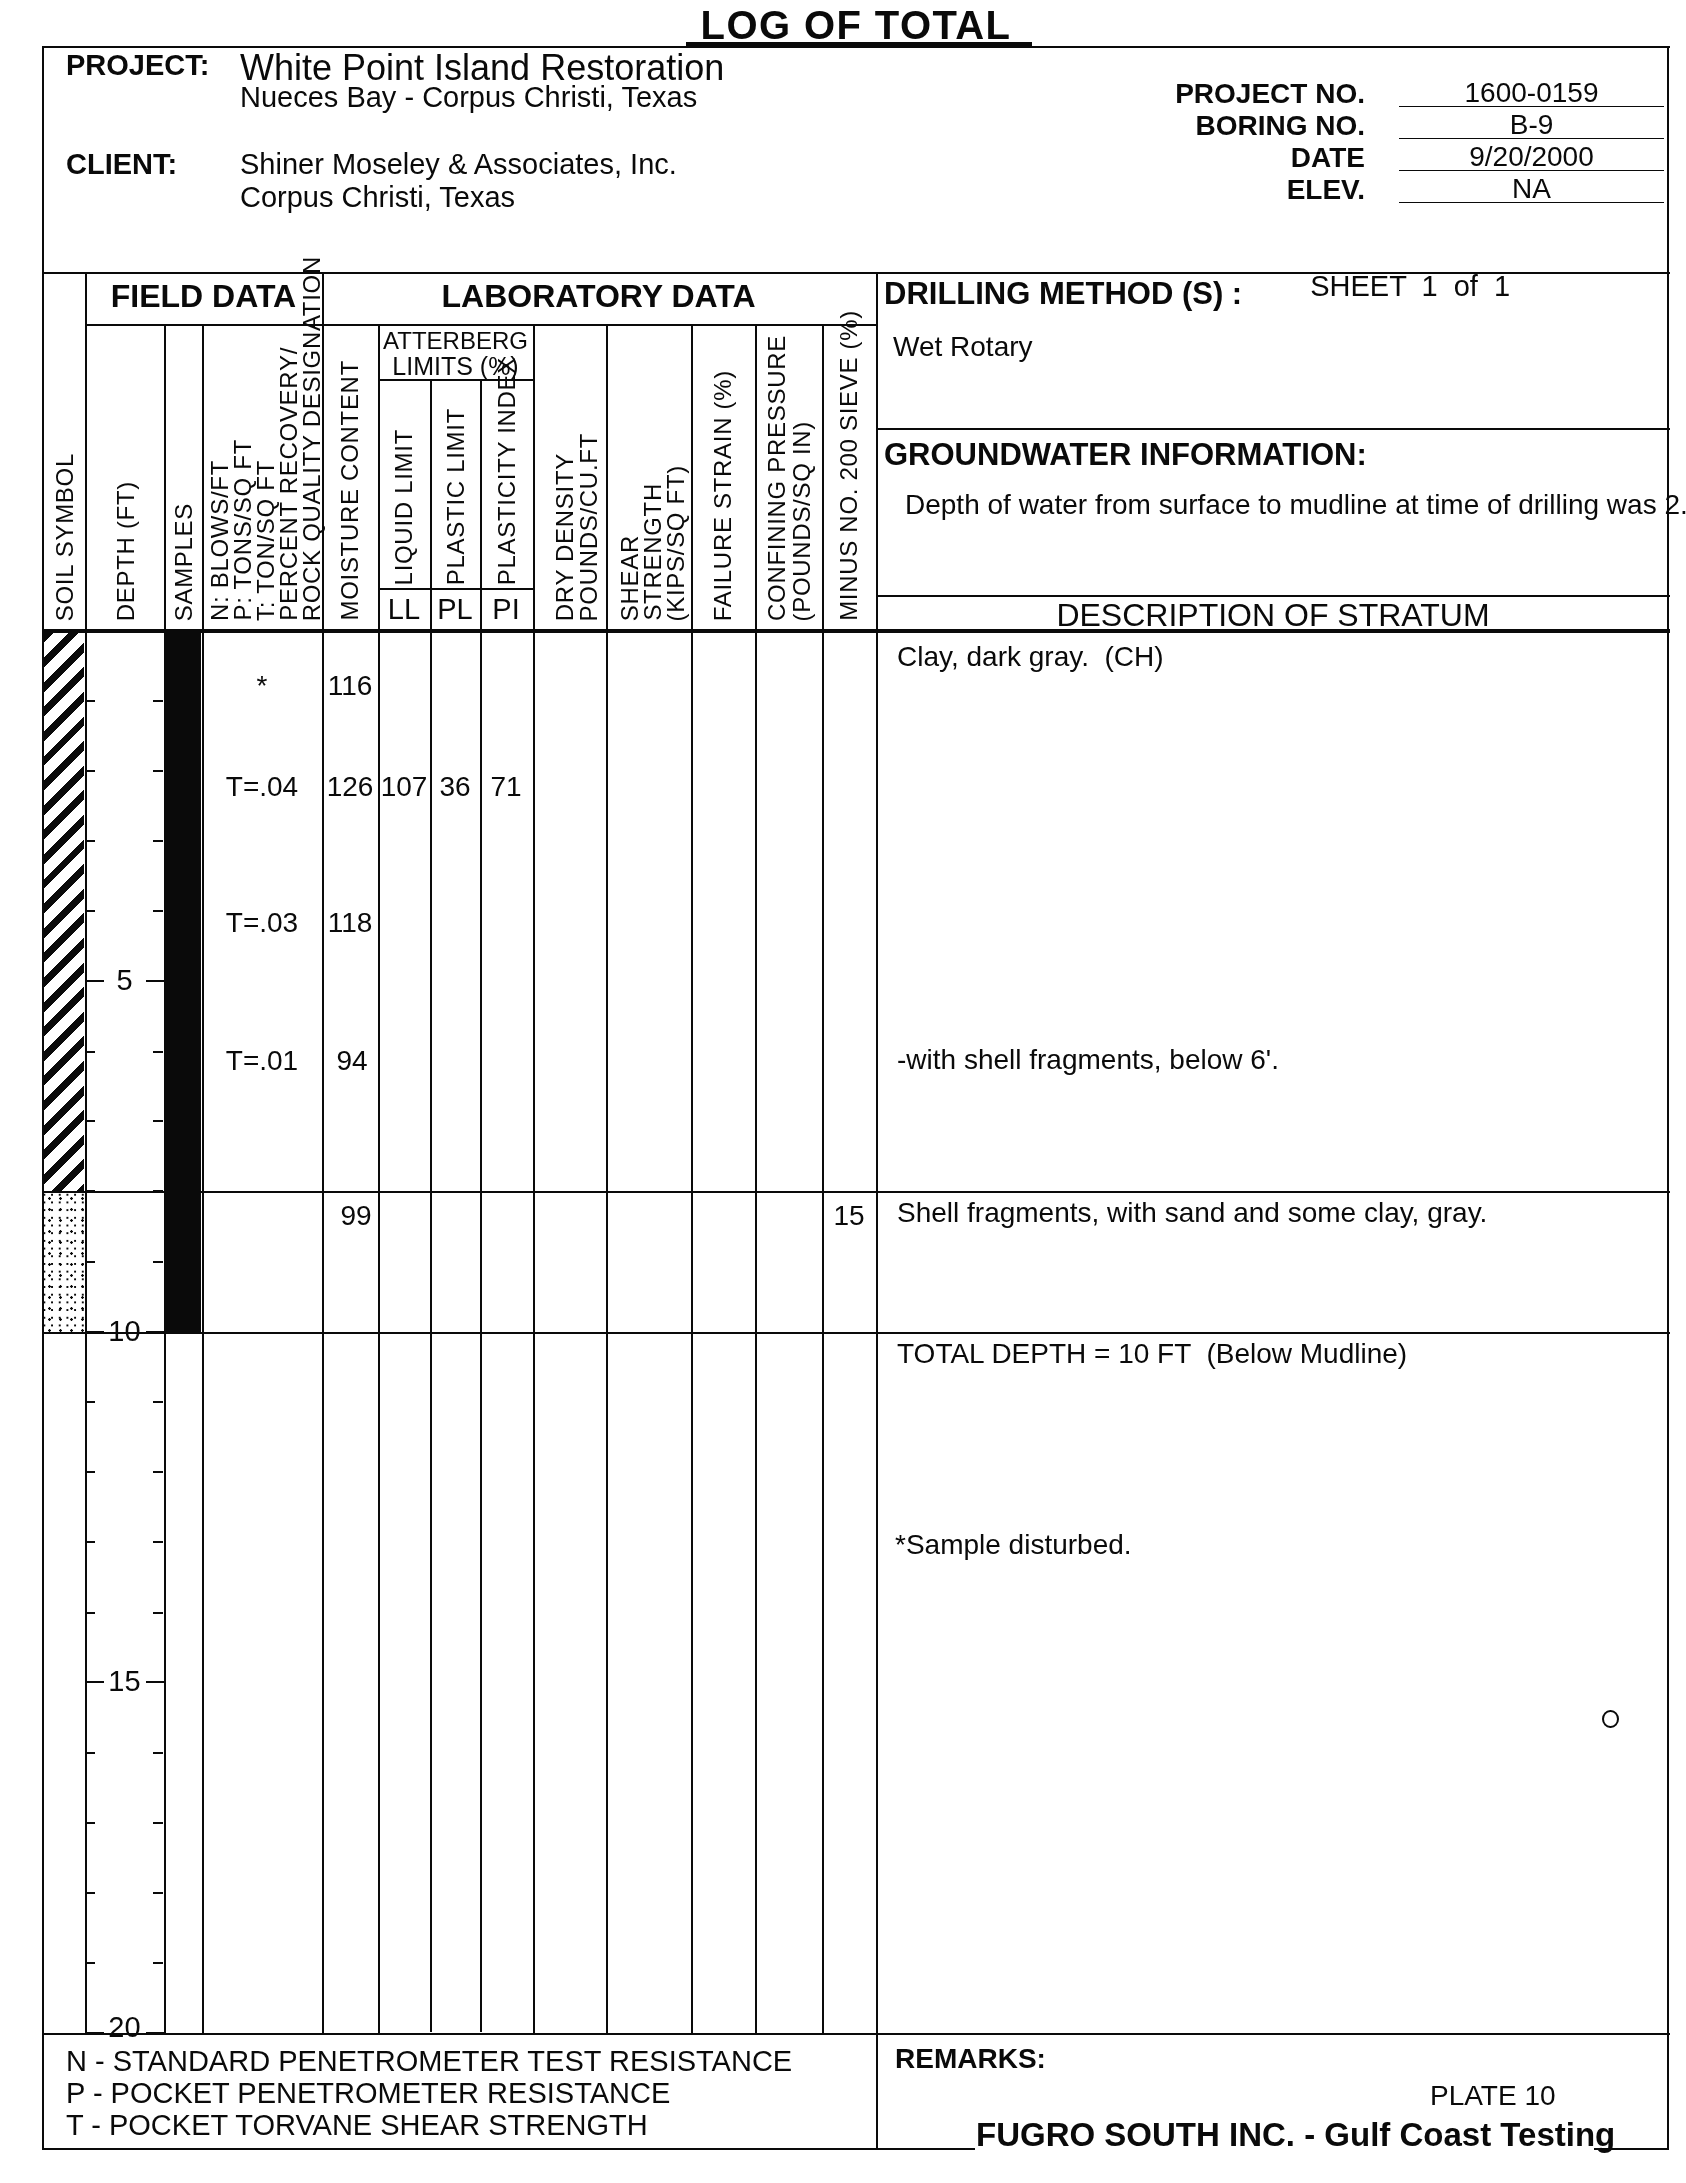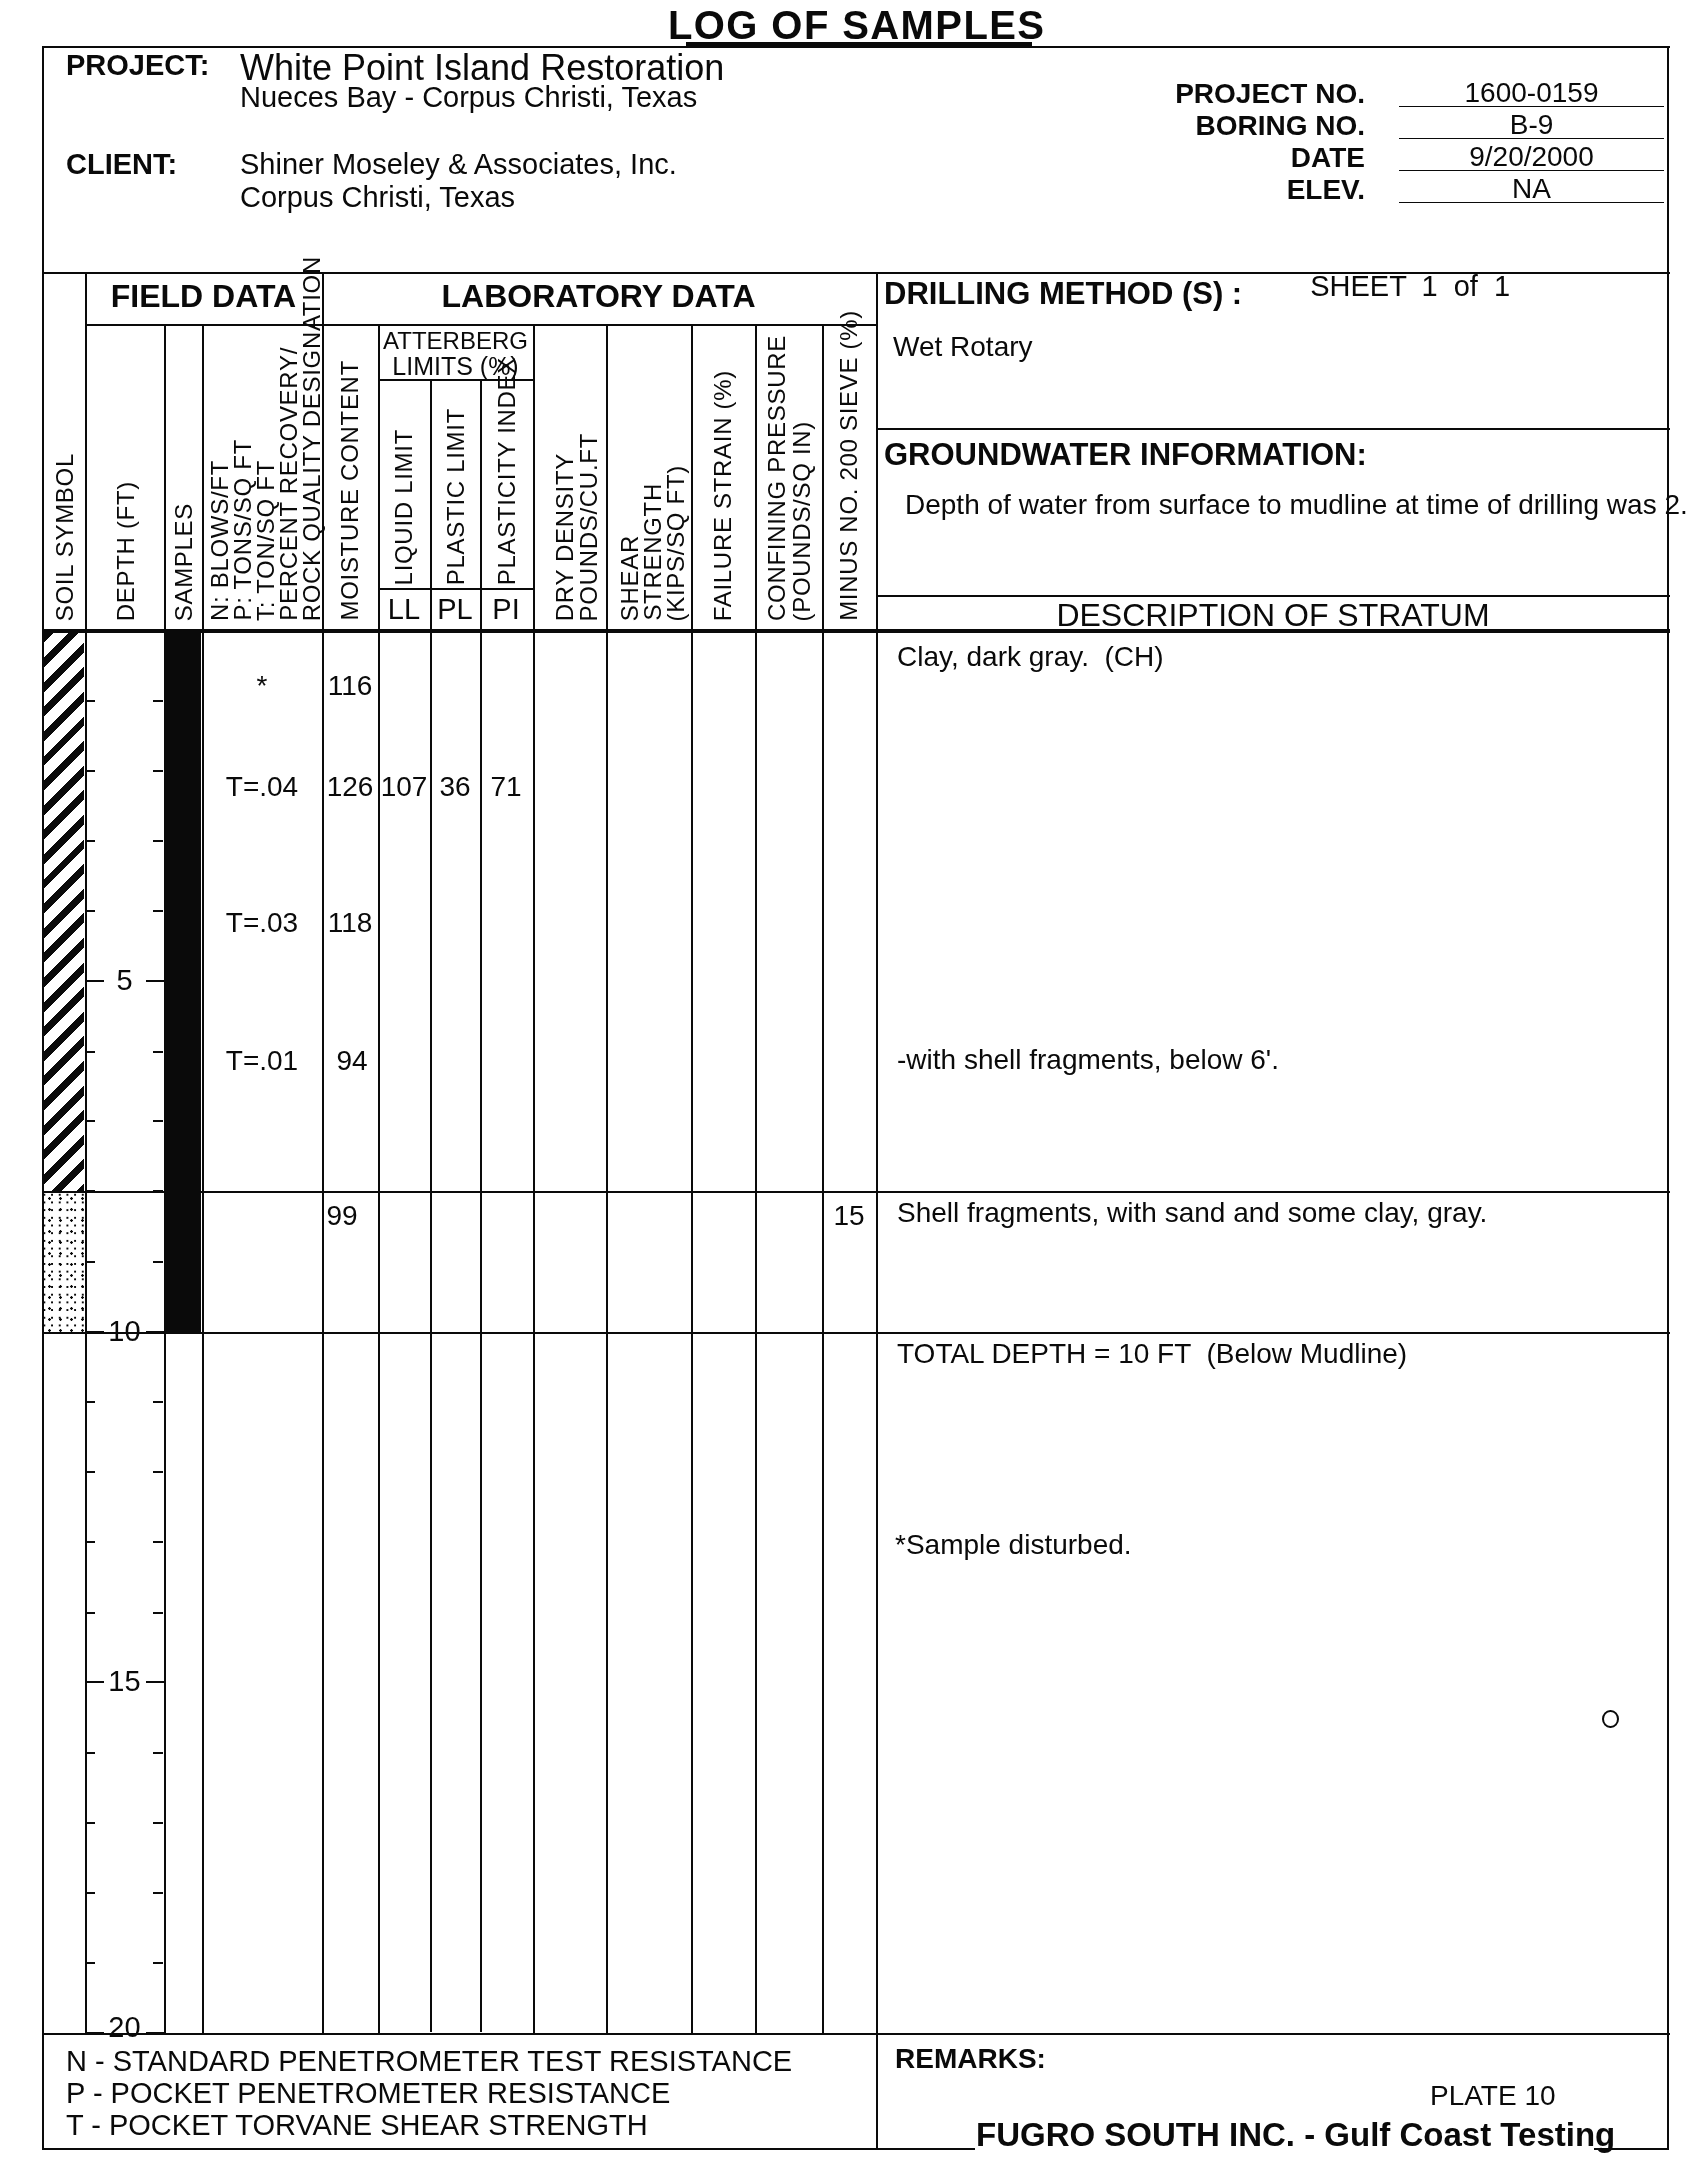--- a/index.html
+++ b/index.html
@@ -34,21 +34,21 @@
   .circle{
     position:absolute;width:12.5px;height:14px;border:2.1px solid #0a0a0a;border-radius:50%;
     background:transparent;
   }
 </style>
 </head>
 <body>
 
 <div id="page">
 
-  <div class="t b c" style="left:668px;top:2.8px;width:376px;font-size:40px;letter-spacing:1.4px;">LOG OF SAMPLES</div>
+  <div class="t b c" style="left:668px;top:2.8px;width:376px;font-size:40px;letter-spacing:1.4px;">LOG OF TOTAL</div>
   <div class="h" style="left:686px;top:42px;width:346px;height:3.5px;"></div>
 
   <div class="h" style="left:42px;top:46px;width:1628px;"></div>
   <div class="v" style="left:42px;top:46px;height:2104px;"></div>
   <div class="v" style="left:1667px;top:46px;height:2104px;"></div>
 
   <div class="t b" style="left:66px;top:49px;font-size:29px;">PROJECT:</div>
   <div class="t" style="left:240px;top:47px;font-size:36px;">White Point Island Restoration</div>
   <div class="t" style="left:240px;top:81px;font-size:29px;">Nueces Bay - Corpus Christi, Texas</div>
   <div class="t b" style="left:66px;top:148px;font-size:29px;">CLIENT:</div>
@@ -157,21 +157,21 @@
   <div class="cell" style="left:378px;top:771px;width:52px;">107</div>
   <div class="cell" style="left:430px;top:771px;width:50px;">36</div>
   <div class="cell" style="left:480px;top:771px;width:52px;">71</div>
 
   <div class="cell" style="left:202px;top:907px;width:120px;">T=.03</div>
   <div class="cell" style="left:322px;top:907px;width:56px;">118</div>
 
   <div class="cell" style="left:202px;top:1045px;width:120px;">T=.01</div>
   <div class="cell" style="left:322px;top:1045px;width:60px;">94</div>
 
-  <div class="cell" style="left:322px;top:1200px;width:40px;">99</div>
+  <div class="cell" style="left:336px;top:1200px;width:40px;">99</div>
   <div class="cell" style="left:822px;top:1200px;width:54px;">15</div>
 
   <div class="desc" style="left:897px;top:641px;">Clay, dark gray.  (CH)</div>
   <div class="desc" style="left:897px;top:1044px;">-with shell fragments, below 6'.</div>
   <div class="desc" style="left:897px;top:1197px;">Shell fragments, with sand and some clay, gray.</div>
   <div class="desc" style="left:897px;top:1338px;">TOTAL DEPTH = 10 FT  (Below Mudline)</div>
   <div class="desc" style="left:895px;top:1529px;">*Sample disturbed.</div>
 
   <div class="circle" style="left:1602px;top:1710px;"></div>
 

